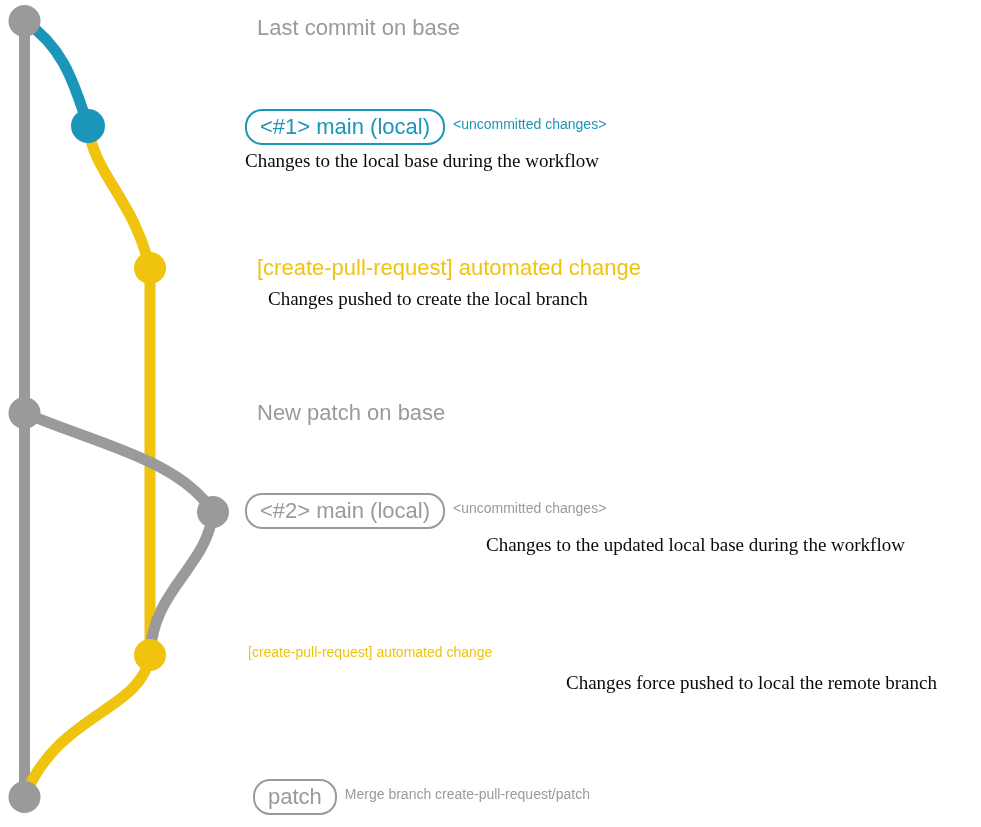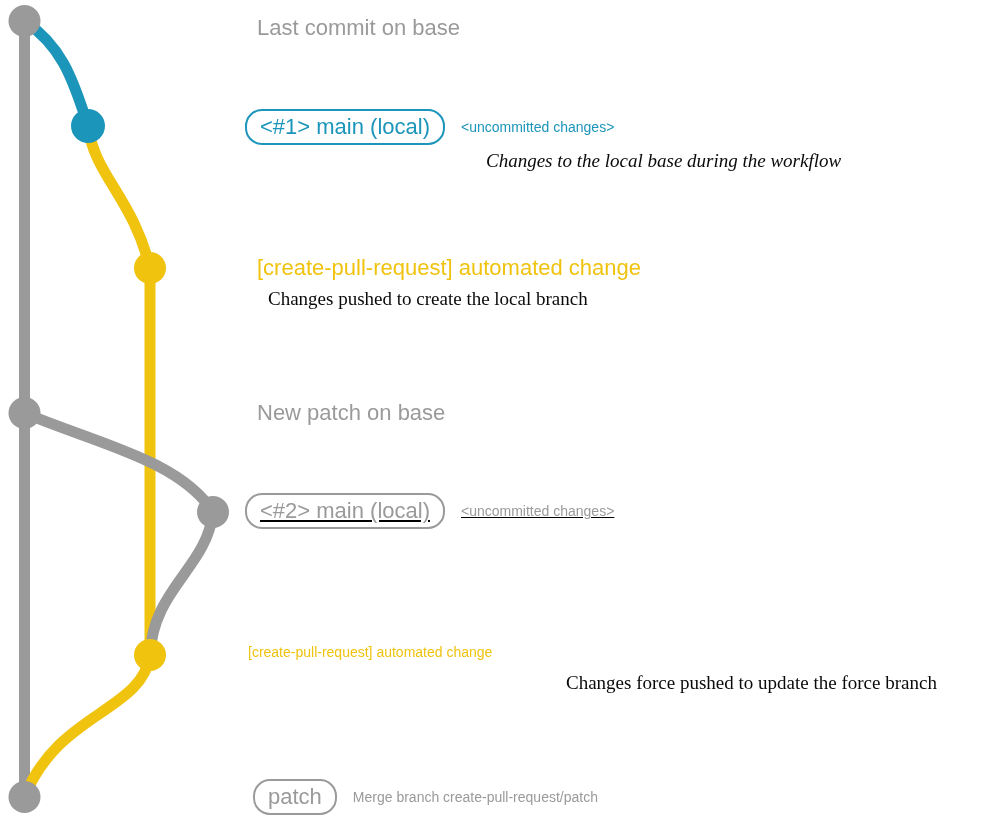--- a/index.html
+++ b/index.html
@@ -26,22 +26,21 @@
   .c-blue { color: var(--blue); }
   .c-yellow { color: var(--yellow); }
 
   .plain {
     font-size: 22px;
     line-height: 30px;
     white-space: nowrap;
   }
   .line1 {
     display: flex;
-    align-items: center;
-    gap: 16px;
+    gap: 8px;
     white-space: nowrap;
   }
   .pill {
     display: inline-block;
     border: 2px solid currentColor;
     border-radius: 17px;
     padding: 1px 13px;
     font-size: 22px;
     line-height: 30px;
   }
@@ -82,42 +81,43 @@
     <circle class="node-gray" cx="24.5" cy="797" r="16"></circle>
   </svg>
 
   <div class="row plain c-gray" style="left:257px; top:13px;">Last commit on base</div>
 
   <div class="row" style="left:245px; top:109px;">
     <div class="line1">
       <span class="pill c-blue">&lt;#1&gt; main (local)</span>
       <span class="after-label c-blue">&lt;uncommitted changes&gt;</span>
     </div>
-    <div class="desc" style="margin-left:241px;font-style:italic;">Changes to the local base during the workflow</div>
+    <div class="desc" style="">Changes to the local base during the workflow</div>
   </div>
 
   <div class="row" style="left:257px; top:253px;">
     <div class="plain c-yellow">[create-pull-request] automated change</div>
     <div class="desc" style="margin-left:11px;">Changes pushed to create the local branch</div>
   </div>
 
   <div class="row plain c-gray" style="left:257px; top:398px;">New patch on base</div>
 
-  <div class="row" style="left:245px; top:493px;text-decoration:underline;">
+  <div class="row" style="left:245px; top:493px;">
     <div class="line1">
       <span class="pill c-gray">&lt;#2&gt; main (local)</span>
       <span class="after-label c-gray">&lt;uncommitted changes&gt;</span>
     </div>
+    <div class="desc" style="margin-left:241px;">Changes to the updated local base during the workflow</div>
   </div>
 
   <div class="row" style="left:248px; top:637px;">
     <div class="line1">
       <span class="after-label c-yellow">[create-pull-request] automated change</span>
     </div>
-    <div class="desc" style="margin-left:318px;">Changes force pushed to update the force branch</div>
+    <div class="desc" style="margin-left:318px;">Changes force pushed to local the remote branch</div>
   </div>
 
   <div class="row" style="left:253px; top:779px;">
     <div class="line1">
       <span class="pill c-gray">patch</span>
       <span class="after-label c-gray">Merge branch create-pull-request/patch</span>
     </div>
   </div>
 
 </div>

